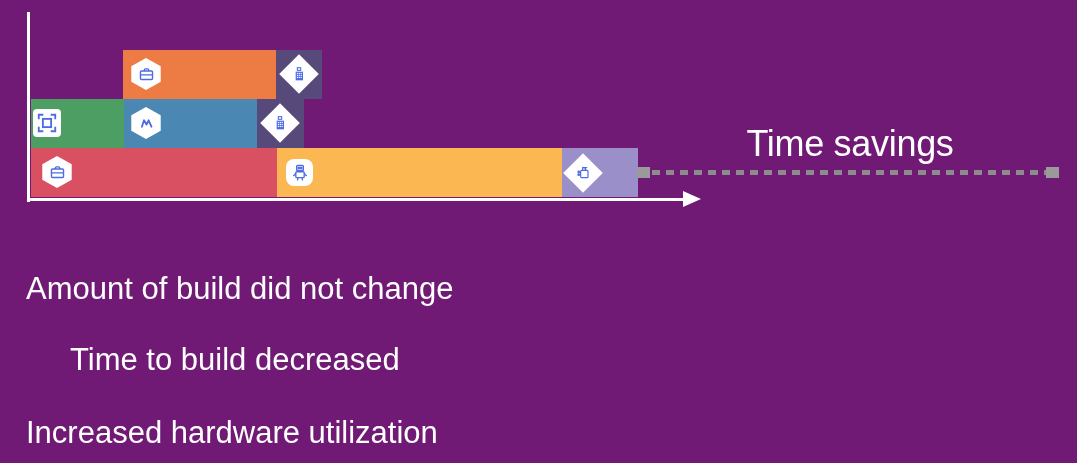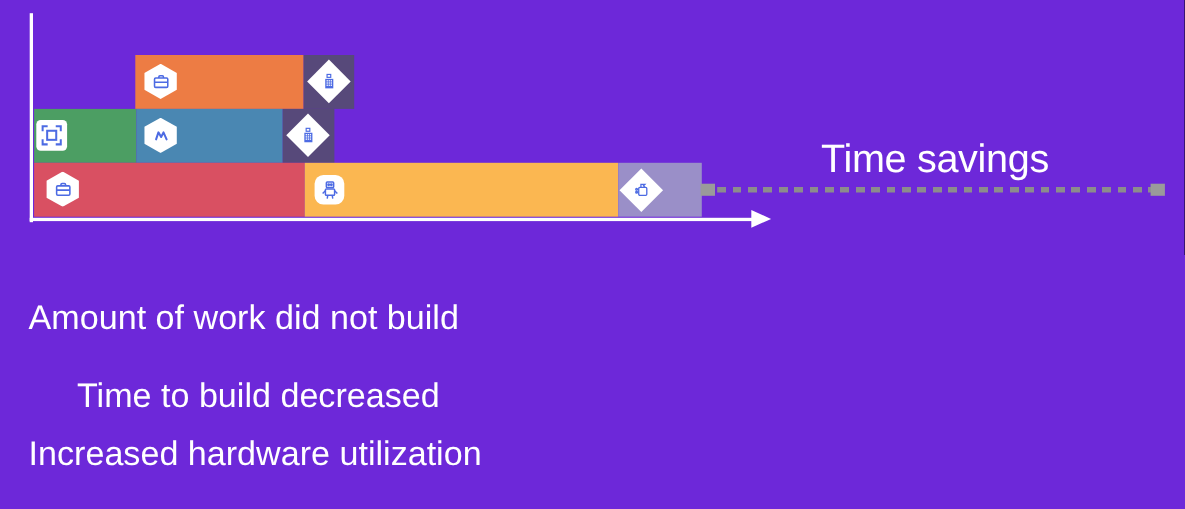--- a/index.html
+++ b/index.html
@@ -1,19 +1,19 @@
 <!DOCTYPE html>
 <html><head>
 <meta charset="utf-8">
 <style>
   html,body{margin:0;padding:0;background:#000;}
   .slide{
     position:relative;
     width:1077px;height:463px;
-    background:#6d28d9;
+    background:#701a75;
     overflow:hidden;
     font-family:"Liberation Sans", sans-serif;
   }
   
   .y-axis{position:absolute;left:27px;top:12px;width:3px;height:190px;background:#fff;}
   .x-axis{position:absolute;left:27px;top:198px;width:660px;height:3px;background:#fff;}
   .x-arrowhead{
     position:absolute;left:683px;top:191px;width:0;height:0;
     border-left:18px solid #fff;border-top:8.5px solid transparent;border-bottom:8.5px solid transparent;
   }
@@ -56,21 +56,21 @@
     position:absolute;left:640px;top:124px;width:420px;
     text-align:center;color:#fff;font-size:36px;line-height:1.1;
     letter-spacing:-0.3px;white-space:nowrap;
   }
   
   .bullet{
     position:absolute;left:26px;color:#fff;font-size:31px;line-height:1.2;white-space:nowrap;
   }
   .bullet.b1{top:270px;}
   .bullet.b2{top:341px;margin-left:44px;}
-  .bullet.b3{top:394px;}
+  .bullet.b3{top:414px;}
   svg{display:block;}
 </style>
 </head>
 <body>
 
 <div class="slide">
 
   <div>
     <div class="y-axis"></div>
     <div class="x-axis"></div>
@@ -172,18 +172,18 @@
       </svg>
     </div>
 
     <div class="dash-cap start"></div>
     <div class="dash-line"></div>
     <div class="dash-cap end"></div>
     <div class="time-savings">Time savings</div>
   </div>
 
   <div>
-    <div class="bullet b1">Amount of work did not build</div>
+    <div class="bullet b1">Amount of build did not change</div>
     <div class="bullet b2">Time to build decreased</div>
     <div class="bullet b3">Increased hardware utilization</div>
   </div>
 
 </div>
 
 </body></html>

